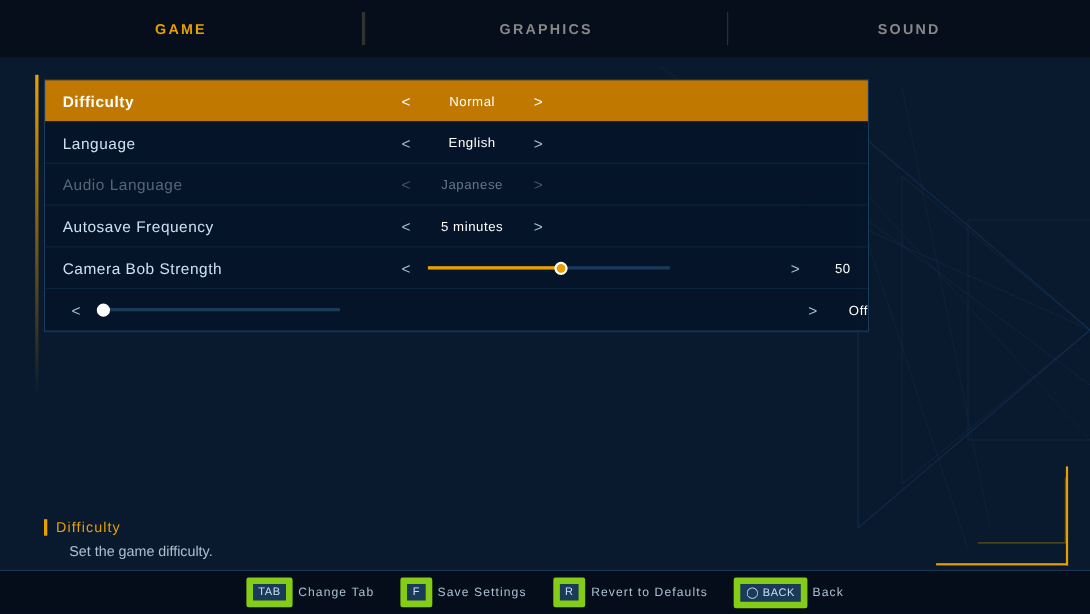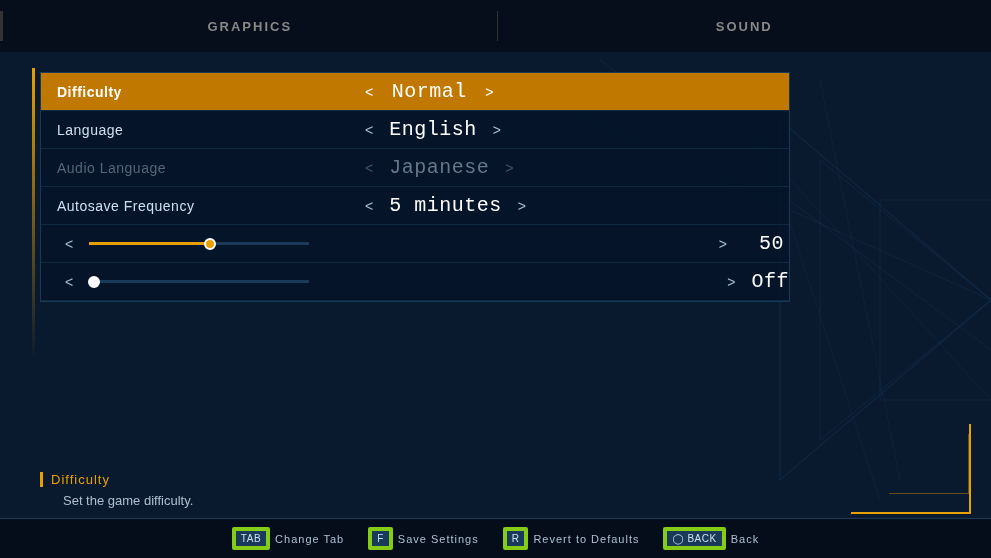--- a/index.html
+++ b/index.html
@@ -116,25 +116,24 @@
 
     .arrow-btn {
       color: #aac0d0;
       font-size: 14px;
       cursor: pointer;
       padding: 4px 8px;
     }
 
     .setting-value {
       color: #ffffff;
-      font-size: 20px;
+      font-size: 12px;
       min-width: 80px;
       text-align: center;
       letter-spacing: 0.5px;
-      font-family: Liberation Mono, monospace;
     }
 
     .active-row .setting-label {
       color: #fff;
       font-weight: bold;
     }
 
     .active-row .setting-value {
       color: #fff;
     }
@@ -251,21 +250,21 @@
       display: flex;
       align-items: center;
       gap: 5px;
       color: #aac0d0;
       font-size: 11px;
       letter-spacing: 1px;
     }
 
     .bottom-btn-key {
       background: #1a3a5a;
-      border: 4px solid #84cc16;
+      border: 6px solid #84cc16;
       color: #cce0f0;
       font-size: 10px;
       padding: 2px 5px;
       border-radius: 2px;
       letter-spacing: 0.5px;
     }
 
     
     .left-accent {
       position: absolute;
@@ -296,20 +295,23 @@
   <line x1="880" y1="400" x2="991" y2="400" stroke="#1a4a7a" stroke-width="0.5" opacity="0.4"></line>
   <line x1="880" y1="200" x2="880" y2="400" stroke="#1a4a7a" stroke-width="0.5" opacity="0.4"></line>
 
   <polygon points="891,0 991,0 991,52" fill="#c07800" opacity="0.3"></polygon>
 </svg>
 
 <div class="left-accent"></div>
 
 <nav class="nav-bar">
   <div class="nav-tabs">
+    <div class="nav-tab active">
+      <span class="nav-tab-label">GAME</span>
+    </div>
     <div class="nav-tab-divider"></div>
     <div class="nav-tab-divider"></div>
     <div class="nav-tab-divider"></div>
     <div class="nav-tab">
       <span class="nav-tab-label">GRAPHICS</span>
     </div>
     <div class="nav-tab-divider"></div>
     <div class="nav-tab">
       <span class="nav-tab-label">SOUND</span>
     </div>
@@ -349,20 +351,21 @@
     <div class="setting-row">
       <span class="setting-label">Autosave Frequency</span>
       <div class="setting-control">
         <span class="arrow-btn">&lt;</span>
         <span class="setting-value">5 minutes</span>
         <span class="arrow-btn">&gt;</span>
       </div>
     </div>
 
     <div class="setting-row">
+      <span class="setting-label">Camera Bob Strength</span>
       <div class="setting-control">
         <span class="arrow-btn">&lt;</span>
         <div class="slider-container">
           <div class="slider-track">
             <div class="slider-fill" style="width:55%;"></div>
             <div class="slider-thumb" style="left:55%;"></div>
           </div>
         </div>
         <span class="arrow-btn">&gt;</span>
         <span class="setting-value" style="min-width:30px;text-align:left;margin-left:16px;">50</span>

